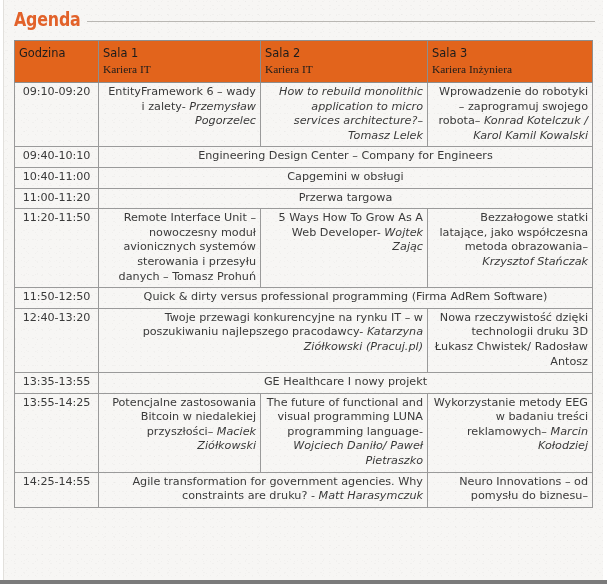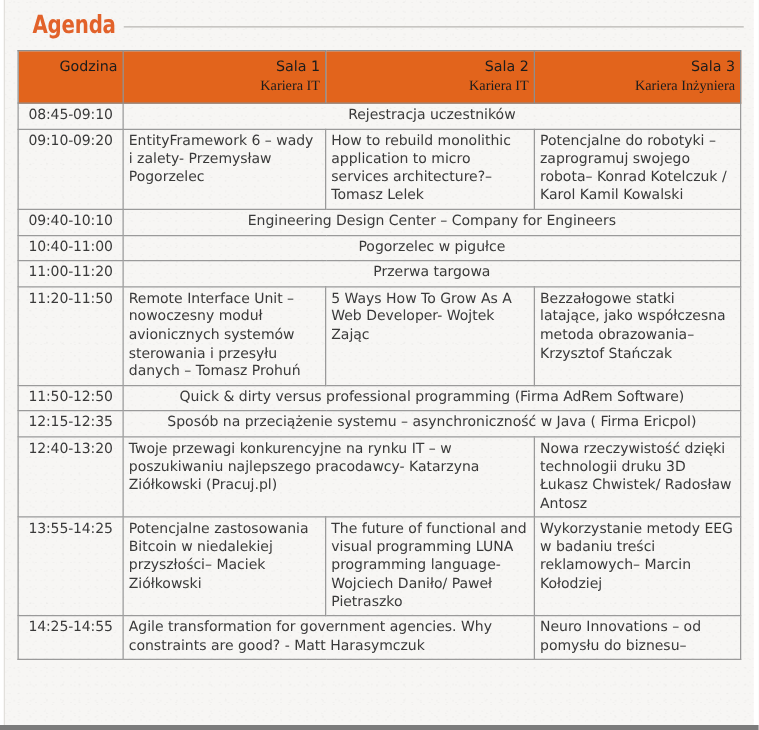--- a/index.html
+++ b/index.html
@@ -48,21 +48,20 @@
   
   .heading-wrap {
     position: absolute;
     left: 14px;
     top: 6px;
     right: 12px;
     height: 26px;
     display: flex;
     align-items: center;
     gap: 9px;
-    margin-left: 12px;
   }
   .heading-title {
     font-family: "DejaVu Sans Condensed", "Liberation Sans Narrow", "DejaVu Sans", sans-serif;
     font-size: 20px;
     font-weight: 700;
     color: #e2622a;
     letter-spacing: -0.2px;
     line-height: 1;
     white-space: nowrap;
     transform: scaleX(0.88);
@@ -93,45 +92,45 @@
     line-height: 14.6px;
     vertical-align: top;
     background-clip: padding-box;
   }
 
   
   .hdr th {
     background: #e2641c;
     color: #1c1c1c;
     font-weight: 400;
-    text-align: right;
+    text-align: left;
     padding: 4px 4px 5px 4px;
     line-height: 16px;
     font-size: 11.4px;
     border-color: #8e8e8e;
   }
   .hdr th .hdr-line2 { display: block; font-family: Liberation Serif, serif; }
 
   
   .col-time {
     width: 84px;
     text-align: center;
     white-space: nowrap;
     letter-spacing: -0.1px;
     font-size: 11.2px;
     padding-top: 3px;
   }
 
   
   td.cell {
-    text-align: left;
+    text-align: right;
   }
   td.cell.span-all { text-align: center; }
 
-  .ital { }
+  .ital { font-style: italic; }
 
   
   col.c-time { width: 84px; }
   col.c-s1   { width: 162px; }
   col.c-s2   { width: 167px; }
   col.c-s3   { width: 165px; }
 </style>
 </head>
 <body>
 
@@ -165,65 +164,61 @@
         <span class="hdr-line2">Kariera IT</span>
       </th>
       <th>
         <span>Sala 3</span>
         <span class="hdr-line2">Kariera Inżyniera</span>
       </th>
     </tr>
   </thead>
   <tbody id="agenda-body">
       <tr>
-        <td class="col-time">08:45-09:10</td>
-        <td class="cell span-all" colspan="3"><span>Rejestracja uczestników</span></td>
-      </tr>
-      <tr>
         <td class="col-time">09:10-09:20</td>
         <td class="cell"><span>EntityFramework 6 – wady i zalety- </span><span class="ital">Przemysław Pogorzelec</span></td>
         <td class="cell"><span class="ital">How to rebuild monolithic application to micro services architecture?– Tomasz Lelek</span></td>
-        <td class="cell"><span>Potencjalne do robotyki – zaprogramuj swojego robota– </span><span class="ital">Konrad Kotelczuk / Karol Kamil Kowalski</span></td>
+        <td class="cell"><span>Wprowadzenie do robotyki – zaprogramuj swojego robota– </span><span class="ital">Konrad Kotelczuk / Karol Kamil Kowalski</span></td>
       </tr>
       <tr>
         <td class="col-time">09:40-10:10</td>
         <td class="cell span-all" colspan="3"><span>Engineering Design Center – Company for Engineers</span></td>
       </tr>
       <tr>
         <td class="col-time">10:40-11:00</td>
-        <td class="cell span-all" colspan="3"><span>Pogorzelec w pigułce</span></td>
+        <td class="cell span-all" colspan="3"><span>Capgemini w obsługi</span></td>
       </tr>
       <tr>
         <td class="col-time">11:00-11:20</td>
         <td class="cell span-all" colspan="3"><span>Przerwa targowa</span></td>
       </tr>
       <tr>
         <td class="col-time">11:20-11:50</td>
         <td class="cell"><span>Remote Interface Unit – nowoczesny moduł avionicznych systemów sterowania i przesyłu danych – Tomasz Prohuń</span></td>
         <td class="cell"><span>5 Ways How To Grow As A Web Developer- </span><span class="ital">Wojtek Zając</span></td>
         <td class="cell"><span>Bezzałogowe statki latające, jako współczesna metoda obrazowania– </span><span class="ital">Krzysztof Stańczak</span></td>
       </tr>
       <tr>
         <td class="col-time">11:50-12:50</td>
         <td class="cell span-all" colspan="3"><span>Quick &amp; dirty versus professional programming (Firma AdRem Software)</span></td>
       </tr>
       <tr>
-        <td class="col-time">12:15-12:35</td>
-        <td class="cell span-all" colspan="3"><span>Sposób na przeciążenie systemu – asynchroniczność w Java ( Firma Ericpol)</span></td>
-      </tr>
-      <tr>
         <td class="col-time">12:40-13:20</td>
         <td class="cell" colspan="2"><span>Twoje przewagi konkurencyjne na rynku IT – w poszukiwaniu najlepszego pracodawcy- </span><span class="ital">Katarzyna Ziółkowski (Pracuj.pl)</span></td>
         <td class="cell"><span>Nowa rzeczywistość dzięki technologii druku 3D Łukasz Chwistek/ Radosław Antosz</span></td>
+      </tr>
+      <tr>
+        <td class="col-time">13:35-13:55</td>
+        <td class="cell span-all" colspan="3"><span>GE Healthcare I nowy projekt</span></td>
       </tr>
       <tr>
         <td class="col-time">13:55-14:25</td>
         <td class="cell"><span>Potencjalne zastosowania Bitcoin w niedalekiej przyszłości– </span><span class="ital">Maciek Ziółkowski</span></td>
         <td class="cell"><span>The future of functional and visual programming  LUNA programming language- </span><span class="ital">Wojciech Daniło/ Paweł Pietraszko</span></td>
         <td class="cell"><span>Wykorzystanie metody EEG w badaniu treści reklamowych– </span><span class="ital">Marcin Kołodziej</span></td>
       </tr>
       <tr>
         <td class="col-time">14:25-14:55</td>
-        <td class="cell" colspan="2"><span>Agile transformation for government agencies. Why constraints are good? - </span><span class="ital">Matt Harasymczuk</span></td>
+        <td class="cell" colspan="2"><span>Agile transformation for government agencies. Why constraints are druku? - </span><span class="ital">Matt Harasymczuk</span></td>
         <td class="cell"><span>Neuro Innovations – od pomysłu do biznesu– </span></td>
       </tr>
     </tbody>
 </table>
 
 </body></html>

